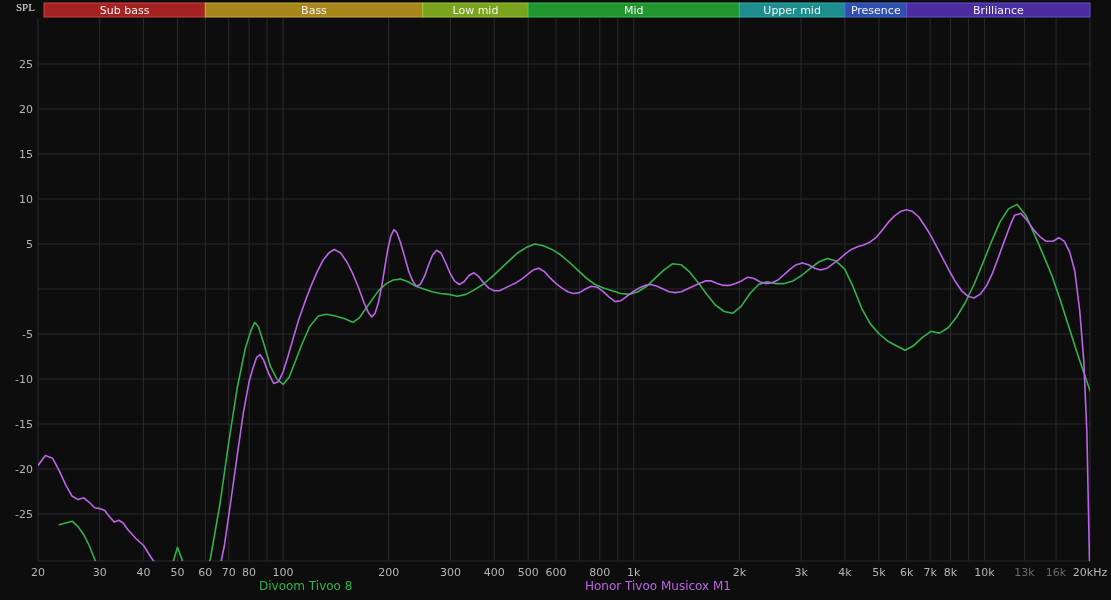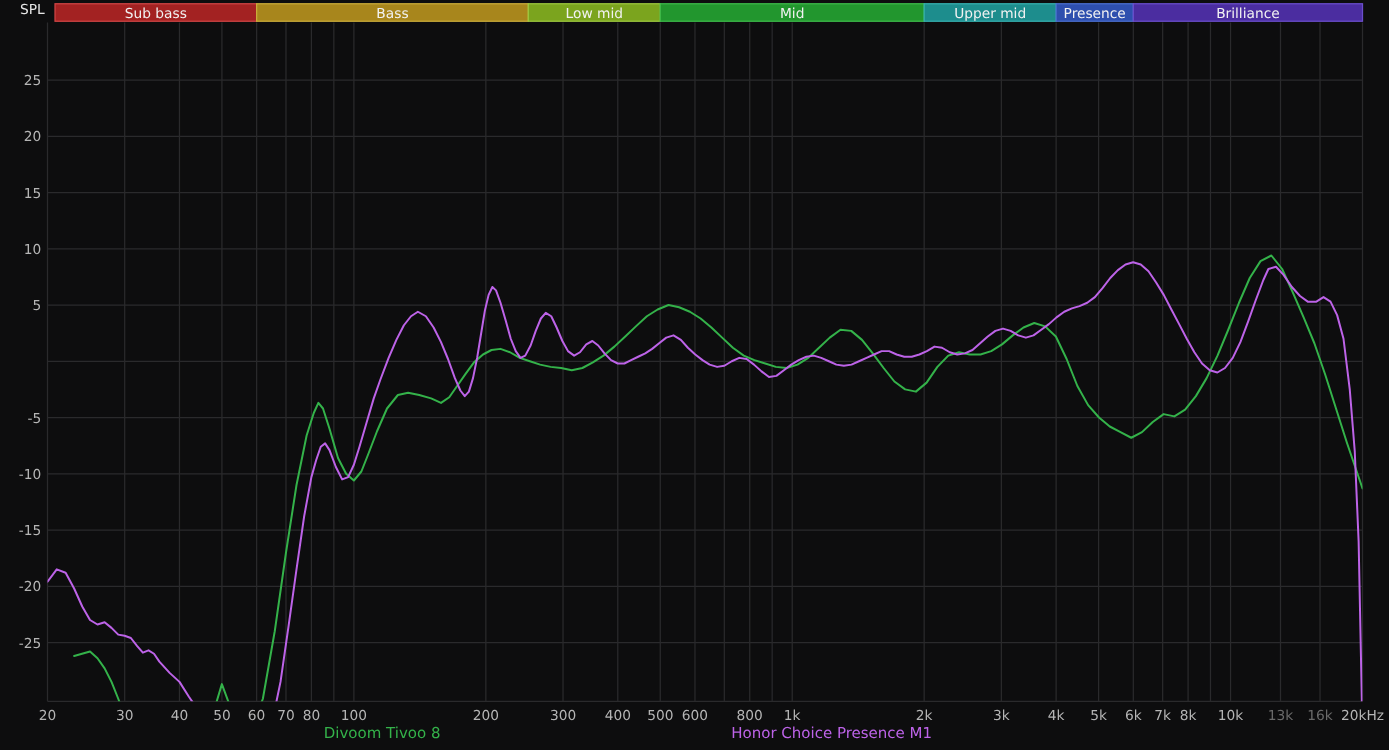--- a/index.html
+++ b/index.html
@@ -3,21 +3,21 @@
 <meta charset="utf-8">
 <style>
   html,body{margin:0;padding:0;background:#0d0d0e;}
   body{width:1111px;height:600px;overflow:hidden;}
   .stage{position:relative;width:1111px;height:600px;font-family:"DejaVu Sans",sans-serif;}
   svg{position:absolute;left:0;top:0;}
   .grid{stroke:#2a2a2c;stroke-width:1;}
   .tick{fill:#b5b5b5;font-size:11px;font-family:"DejaVu Sans",sans-serif;}
   .tick.dim{fill:#6a6a6a;}
   .band-label{fill:#f2f2f2;font-size:11px;font-family:"DejaVu Sans",sans-serif;}
-  .spl{position:absolute;left:16px;top:1px;color:#e6e6e6;font-size:11px;}
+  .spl{position:absolute;left:16px;top:1px;color:#e6e6e6;font-size:11px;font-family:Liberation Serif, serif;}
   .legend{position:absolute;top:579px;font-size:12px;}
   .legend-1{left:259px;}
   .legend-2{left:585px;}
 </style>
 </head>
 <body>
 
 <div class="stage">
   <svg id="fr-svg" width="1111" height="600" viewBox="0 0 1111 600">
       <defs>
@@ -115,14 +115,14 @@
       <text x="950.4557036256722" y="576" class="tick" text-anchor="middle">8k</text>
       <text x="984.4388148538306" y="576" class="tick" text-anchor="middle">10k</text>
       <text x="1024.3949503960948" y="576" class="tick dim" text-anchor="middle">13k</text>
       <text x="1056.0168887718416" y="576" class="tick dim" text-anchor="middle">16k</text>
       <text x="1090" y="576" class="tick" text-anchor="middle">20kHz</text>
       <polyline points="59.3,524.8 72.0,521.2 78.0,526.6 83.7,534.7 89.2,545.5 94.6,559.0 104.7,586.0 164.8,586.0 171.3,568.0 177.5,547.3 183.5,563.5 189.3,586.0 200.1,586.0 210.3,559.0 219.8,505.0 228.8,442.0 237.2,388.0 245.3,348.4 251.0,330.4 254.7,322.3 258.4,326.8 263.6,343.0 270.4,366.4 276.9,379.0 283.1,384.4 289.1,377.2 294.8,362.8 301.7,344.8 309.6,326.8 318.3,316.0 326.5,314.2 335.4,316.0 344.9,318.7 352.8,322.3 359.4,317.8 365.7,308.8 372.6,298.9 379.2,289.9 386.4,283.6 393.2,280.0 400.4,279.1 408.0,281.8 415.8,286.3 423.9,289.0 432.1,291.7 440.5,293.5 448.9,294.4 457.4,296.2 465.9,294.4 474.3,289.9 482.8,284.5 491.5,277.3 500.2,269.2 508.7,261.1 517.5,253.0 526.1,247.6 534.8,244.0 543.3,245.8 551.9,249.4 560.5,254.8 569.1,262.0 577.7,270.1 586.3,278.2 595.0,284.5 603.5,288.1 612.2,290.8 620.7,293.5 629.3,294.4 638.0,291.7 646.6,286.3 655.2,278.2 663.8,270.1 672.4,263.8 681.0,264.7 689.6,271.9 698.2,282.7 706.9,294.4 715.5,305.2 724.1,311.5 732.7,313.3 741.3,306.1 749.9,293.5 758.6,284.5 767.2,281.8 775.8,283.6 784.4,283.6 793.0,280.9 801.6,275.5 810.2,268.3 818.8,262.0 827.4,258.4 836.1,261.1 844.7,269.2 853.3,287.2 861.9,308.8 870.5,324.1 879.2,334.0 887.8,341.2 896.4,345.7 905.0,350.2 913.6,345.7 922.2,337.6 930.9,331.3 939.5,333.1 948.1,327.7 956.7,316.9 965.3,302.5 974.0,284.5 982.6,263.8 991.2,242.2 999.8,222.4 1008.4,208.9 1017.1,204.4 1025.7,215.2 1034.3,234.1 1042.9,253.9 1051.5,274.6 1060.2,299.8 1068.8,326.8 1077.4,353.8 1086.0,379.0 1090.0,390.7" fill="none" stroke="#34b24a" stroke-width="1.6" stroke-linejoin="round" stroke-linecap="round" clip-path="url(#plot-clip)"></polyline>
       <polyline points="38.0,465.4 45.4,455.5 52.5,458.2 59.3,470.8 65.8,485.2 72.0,496.0 78.0,499.6 83.7,497.8 89.2,502.3 94.6,507.7 99.7,508.6 104.7,510.4 109.6,516.7 114.3,522.1 118.8,520.3 123.2,523.0 127.5,529.3 135.7,538.3 143.6,545.5 151.0,557.2 161.5,572.5 171.3,590.5 215.1,590.5 224.4,545.5 230.9,500.5 237.2,455.5 243.3,413.2 249.1,381.7 252.9,368.2 256.6,357.4 260.1,354.7 263.6,360.1 268.7,373.6 273.7,383.5 278.5,381.7 283.1,371.8 287.6,357.4 293.4,337.6 299.0,318.7 304.4,303.4 310.9,286.3 317.1,271.9 323.1,260.2 328.8,253.0 334.3,249.4 340.7,253.0 346.9,262.0 352.8,273.7 358.4,287.2 363.9,302.5 368.3,312.4 371.8,316.9 375.1,313.3 378.4,302.5 381.7,286.3 384.8,267.4 387.9,248.5 390.9,235.9 393.9,229.6 396.8,232.3 400.4,242.2 404.6,256.6 408.6,271.0 412.6,280.9 416.4,286.3 420.2,284.5 424.5,276.4 428.6,264.7 432.7,254.8 436.6,250.3 441.0,253.0 445.3,262.0 449.9,272.8 454.4,280.9 459.3,284.5 464.0,281.8 469.0,275.5 473.9,272.8 478.6,276.4 483.6,282.7 488.8,288.1 494.2,290.8 499.5,290.8 504.9,288.1 510.5,285.4 516.2,282.7 521.7,279.1 527.3,274.6 533.0,270.1 538.8,268.3 544.7,271.9 550.3,278.2 556.2,283.6 562.0,288.1 567.7,291.7 573.7,293.5 579.5,292.6 585.4,289.0 591.4,286.3 597.3,287.2 603.2,291.7 609.2,297.1 615.2,301.6 621.1,300.7 627.1,296.2 633.0,291.7 639.0,288.1 645.1,285.4 651.0,284.5 657.0,286.3 663.1,289.0 669.1,291.7 675.1,292.6 681.2,291.7 687.2,289.0 693.2,286.3 699.2,283.6 705.3,280.9 711.3,280.9 717.3,283.6 723.4,285.4 729.4,285.4 735.5,283.6 741.5,280.9 747.6,277.3 753.6,278.2 759.8,281.8 765.8,283.6 771.9,282.7 778.0,280.0 784.1,274.6 790.2,269.2 796.3,264.7 802.4,262.9 808.5,264.7 814.6,268.3 820.7,270.1 826.8,268.3 833.0,263.8 839.1,259.3 845.2,253.9 851.4,249.4 857.5,246.7 863.6,244.9 869.8,242.2 875.9,237.7 882.0,230.5 888.2,222.4 894.3,216.1 900.4,211.6 906.5,209.8 912.6,211.6 918.8,217.0 924.9,226.0 931.0,235.9 937.1,247.6 943.3,259.3 949.4,271.0 955.5,281.8 961.6,290.8 967.8,296.2 973.9,298.0 980.0,294.4 986.2,286.3 992.3,273.7 998.4,257.5 1004.5,240.4 1010.6,224.2 1014.7,215.2 1020.8,213.4 1026.7,219.7 1033.5,229.6 1040.0,236.8 1046.2,241.3 1053.1,241.3 1058.8,237.7 1064.4,241.3 1069.7,252.1 1074.8,271.0 1079.8,311.5 1083.8,361.0 1086.9,433.0 1090.0,586.0" fill="none" stroke="#bd63e8" stroke-width="1.6" stroke-linejoin="round" stroke-linecap="round" clip-path="url(#plot-clip)"></polyline>
     </svg>
   <div class="spl">SPL</div>
   <div class="legend legend-1" style="color: rgb(52, 178, 74);">Divoom Tivoo 8</div>
-  <div class="legend legend-2" style="color: rgb(189, 99, 232);">Honor Choice Presence M1</div>
+  <div class="legend legend-2" style="color: rgb(189, 99, 232);">Honor Tivoo Musicox M1</div>
 </div>
 
 </body></html>

